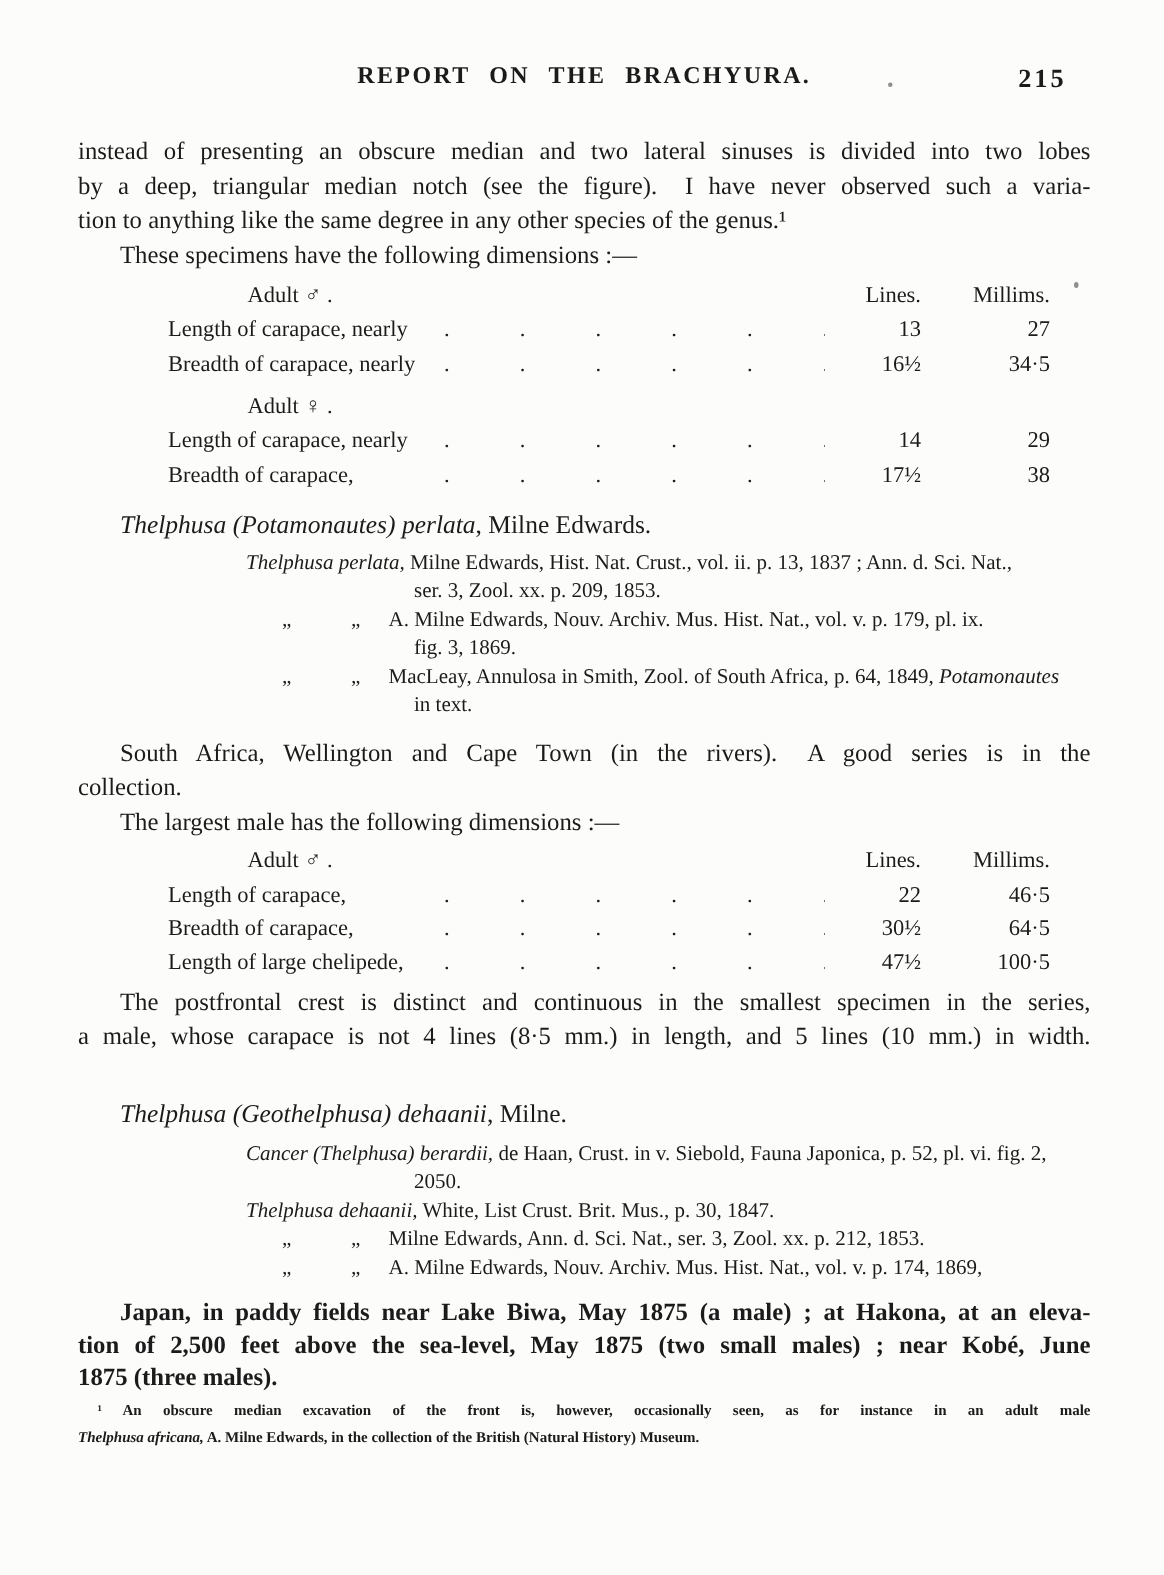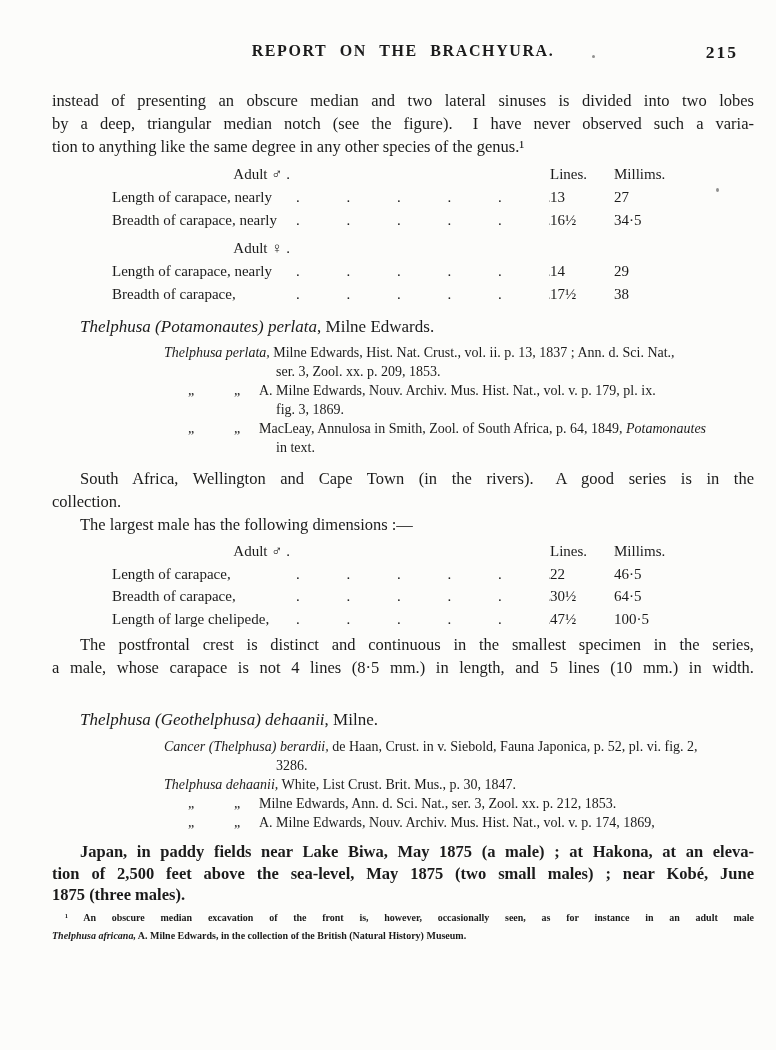--- a/index.html
+++ b/index.html
@@ -2,37 +2,37 @@
 <html><head>
 <meta charset="utf-8">
 <style>
   html,body{margin:0;padding:0;}
   body{
     width:776px;height:1050px;
     background:#fcfcfa;color:#1b1b1b;
     font-family:"Liberation Serif","DejaVu Serif",serif;
     position:relative;overflow:hidden;
   }
-  .page{padding:42px 22px 0 52px;}
+  .page{padding:42px 49px 0 52px;}
   .running-head{position:relative;height:21px;text-align:center;
     font-size:16px;font-weight:700;letter-spacing:1.6px;word-spacing:7px;}
   .rh-num{position:absolute;right:16px;top:0;font-size:17.5px;letter-spacing:2px;}
   .bl{font-size:16.5px;line-height:23px;}
   .just{text-align:justify;text-align-last:justify;}
   .indent{text-indent:28px;}
   .it{font-style:italic;}
   .para-intro{margin-top:26px;}
   
   .tbl{font-size:15px;line-height:23px;margin-top:5px;}
   .trow{display:flex;align-items:baseline;}
   .tlabel{flex:none;width:238px;padding-left:60px;box-sizing:border-box;white-space:nowrap;}
-  .tlabel.sect{padding-left:113px;text-align:right;}
+  .tlabel.sect{padding-left:113px;}
   .tdots{flex:none;width:260px;overflow:hidden;white-space:nowrap;word-spacing:43px;
     padding-left:6px;box-sizing:border-box;}
-  .tval{flex:none;width:64px;text-align:left;}
+  .tval{flex:none;width:64px;text-align:right;}
   .tval.wide{width:86px;}
   .sectgap{margin-top:5px;}
   .tbl2{line-height:22.5px;margin-top:4px;}
   
   .species-head{margin-left:28px;font-size:17px;line-height:23px;}
   .mt-head1{margin-top:9px;}
   .mt-head2{margin-top:29px;}
   .cit{margin-left:112px;font-size:14px;line-height:19px;white-space:nowrap;}
   .cit1{margin-top:5px;}
   .cit2{margin-top:6px;}
@@ -60,20 +60,21 @@
     <span>REPORT ON THE BRACHYURA.</span>
     <span class="rh-num">215</span>
   </div>
 
   <div class="para-intro">
     <div class="bl just">instead of presenting an obscure median and two lateral sinuses is divided into two lobes</div>
     <div class="bl just">by a deep, triangular median notch (see the figure).  I have never observed such a varia-</div>
     <div class="bl">tion to anything like the same degree in any other species of the genus.¹</div>
   </div>
 
+  <div class="bl indent">These specimens have the following dimensions :—</div>
 
   <div class="tbl">
     <div class="trow">
       <div class="tlabel sect">Adult ♂ .</div>
       <div class="tdots"></div>
       <div class="tval">Lines.</div>
       <div class="tval wide">Millims.</div>
     </div>
     <div class="trow">
       <div class="tlabel">Length of carapace, nearly</div>
@@ -163,21 +164,21 @@
   </div>
 
   <div class="species-head mt-head2">
     <span class="it">Thelphusa (Geothelphusa) dehaanii</span><span>, Milne.</span>
   </div>
 
   <div class="cit cit2">
     <div>
       <span class="it">Cancer (Thelphusa) berardii,</span><span> de Haan, Crust. in v. Siebold, Fauna Japonica, p. 52, pl. vi. fig. 2,</span>
     </div>
-    <div class="cont">3286.</div>
+    <div class="cont">2050.</div>
     <div>
       <span class="it">Thelphusa dehaanii,</span><span> White, List Crust. Brit. Mus., p. 30, 1847.</span>
     </div>
     <div class="dittos">
       <span class="d1">„</span><span class="d2">„</span><span>Milne Edwards, Ann. d. Sci. Nat., ser. 3, Zool. xx. p. 212, 1853.</span>
     </div>
     <div class="dittos">
       <span class="d1">„</span><span class="d2">„</span><span>A. Milne Edwards, Nouv. Archiv. Mus. Hist. Nat., vol. v. p. 174, 1869,</span>
     </div>
   </div>

